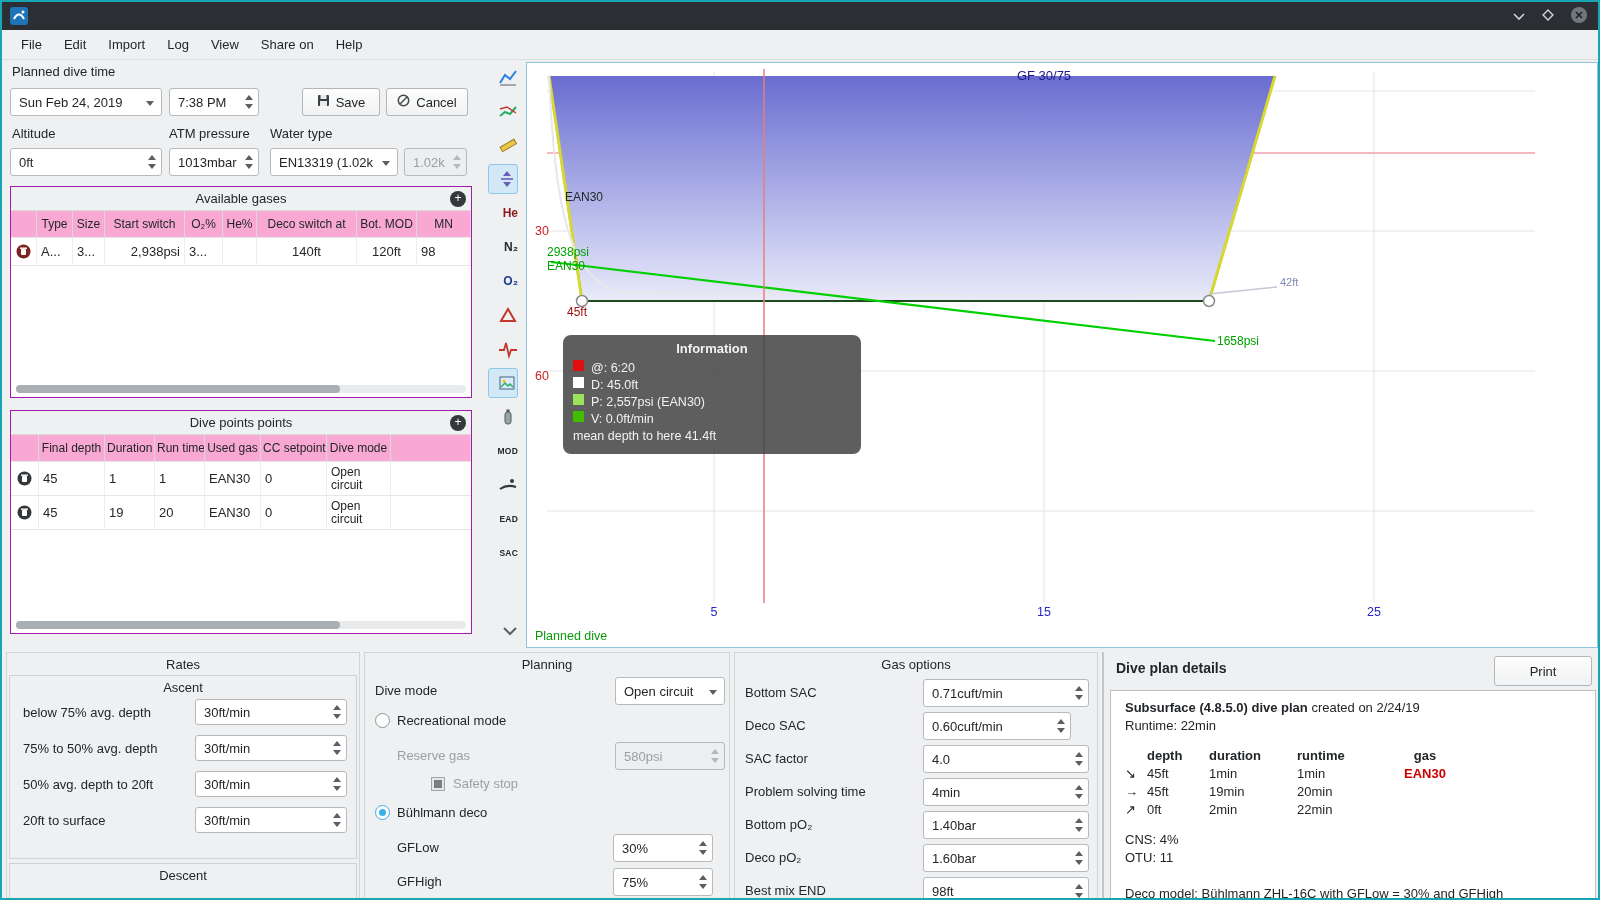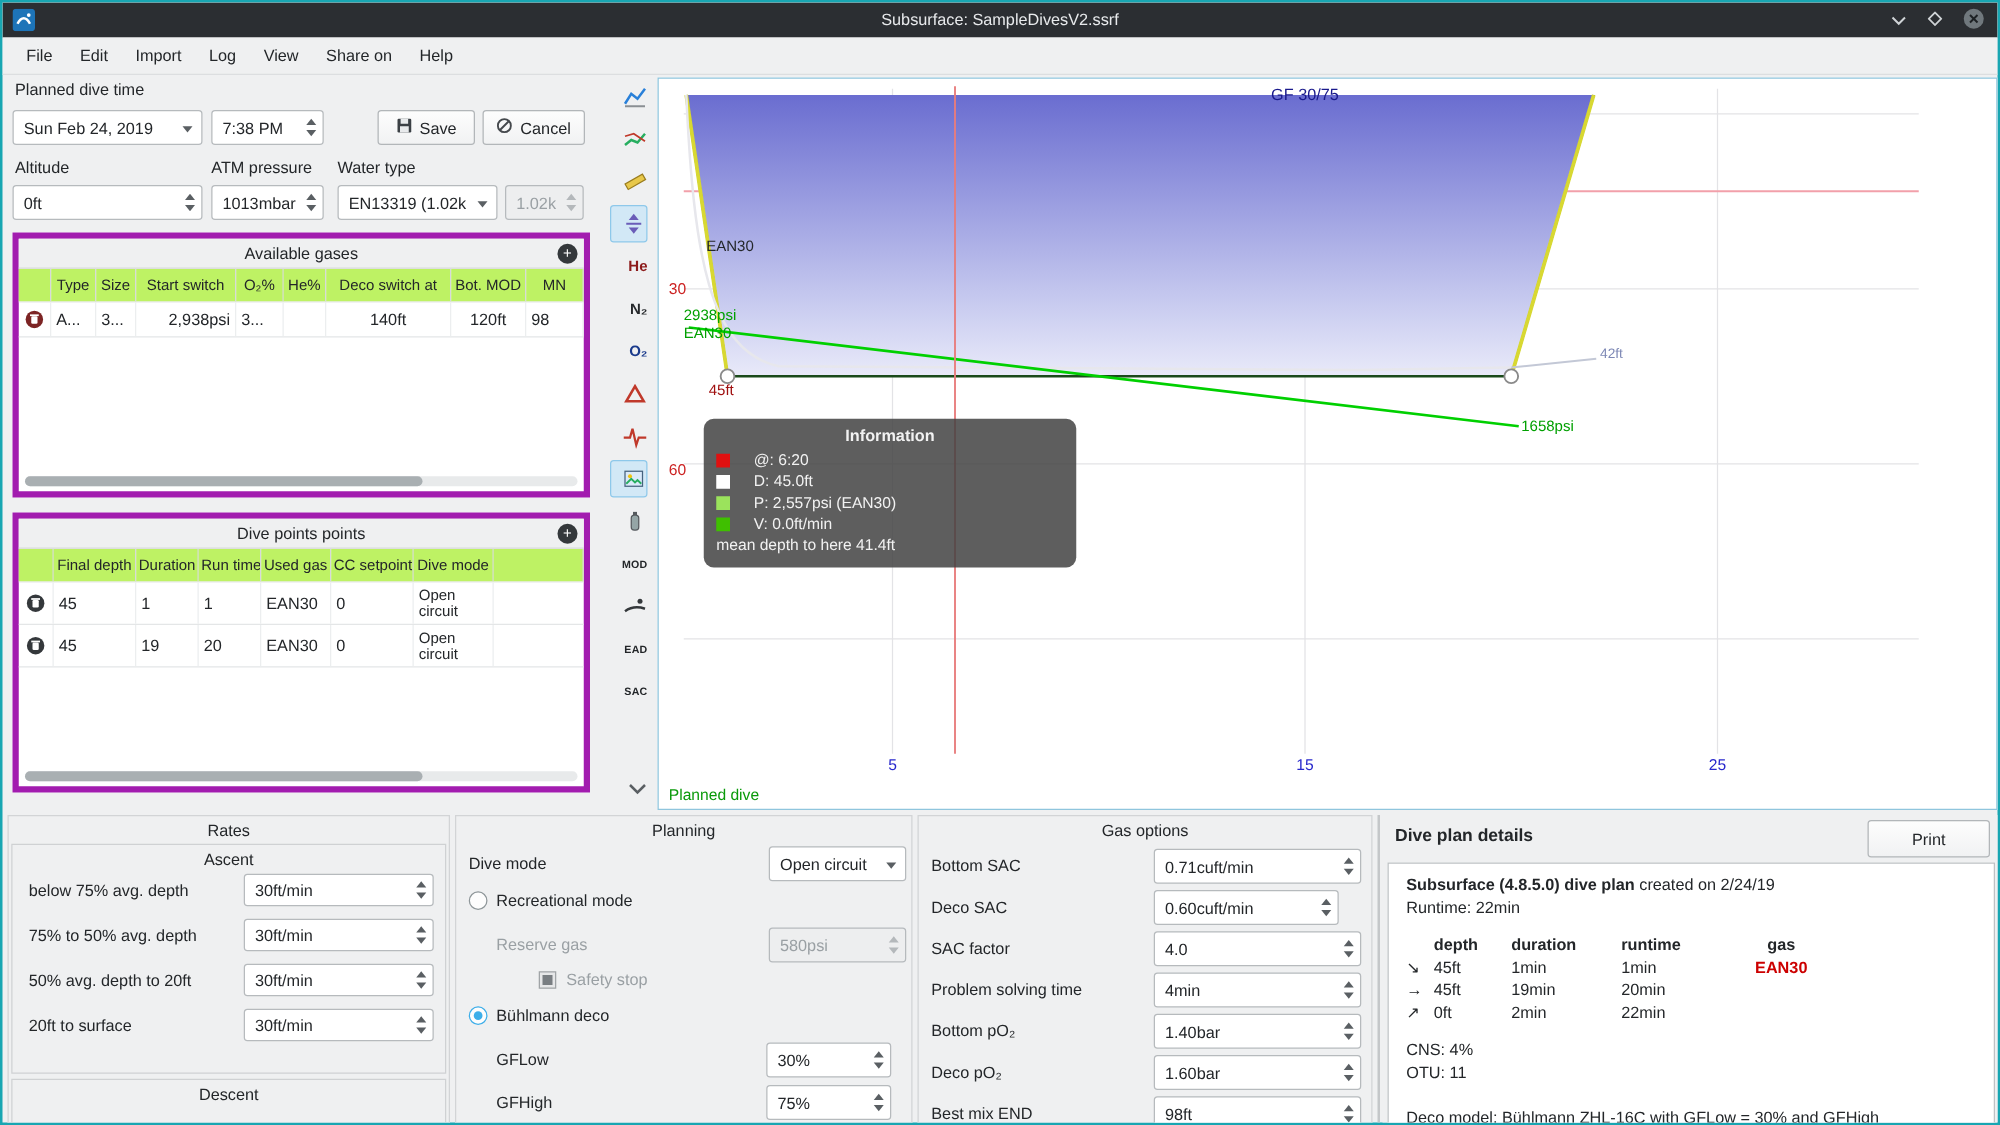--- a/index.html
+++ b/index.html
@@ -18,39 +18,39 @@
 
 .spin,.combo{position:absolute;height:28px;background:#fff;border:1px solid #b6babd;border-radius:3px;display:flex;align-items:center;padding:0 20px 0 8px;white-space:nowrap;overflow:hidden}
 .spin.dis,.combo.dis{color:#9aa0a4;background:#edeeef}
 .btns{position:absolute;right:5px;top:50%;transform:translateY(-50%);display:flex;flex-direction:column;gap:4px}
 .tri-u{width:0;height:0;border-left:4px solid transparent;border-right:4px solid transparent;border-bottom:5px solid #5a5f63}
 .tri-d{width:0;height:0;border-left:4px solid transparent;border-right:4px solid transparent;border-top:5px solid #5a5f63}
 .dis .tri-u{border-bottom-color:#b4b8bb}.dis .tri-d{border-top-color:#b4b8bb}
 .ca{position:absolute;right:7px;top:12px}
 .btn{position:absolute;height:28px;display:flex;align-items:center;justify-content:center;gap:6px;background:linear-gradient(#fdfdfd,#f1f2f3);border:1px solid #b2b6b9;border-radius:3px;padding:0 10px;white-space:nowrap}
 
-.gbox{position:absolute;background:#fff;border:5px solid #a21caf}
+.gbox{position:absolute;background:#fff;border:1px solid #a21caf}
 .ghead{height:24px;background:#eff0f1;border-bottom:1px solid #d7d9da;display:flex;align-items:center;justify-content:center;position:relative}
 .plus{position:absolute;right:5px;top:4px;width:16px;height:16px;border-radius:50%;background:#34383b;color:#fff;font-size:12px;line-height:15px;text-align:center}
 .trow{display:flex;border-bottom:1px solid #e4e6e7;align-items:stretch}
-.th{background:#bef264;border-right:1px solid #d7d9da;padding:6px 2px;font-size:12px;text-align:center;white-space:nowrap;overflow:hidden;flex:0 0 auto}
+.th{background:#f9a8d4;border-right:1px solid #d7d9da;padding:6px 2px;font-size:12px;text-align:center;white-space:nowrap;overflow:hidden;flex:0 0 auto}
 .td{border-right:1px solid #eceeef;padding:6px 4px;font-size:13px;white-space:nowrap;overflow:hidden;flex:0 0 auto;display:flex;align-items:center}
 .hst{position:absolute;left:5px;right:5px;bottom:4px;height:8px;background:#e8eaeb;border-radius:4px}
 .hsb{position:absolute;left:0;top:0;bottom:0;width:72%;background:#a9afb2;border-radius:4px}
 
 .toolbar{position:absolute;left:482px;top:60px;width:38px;height:584px;display:flex;flex-direction:column;align-items:center;gap:4px}
 .tool{width:30px;height:30px;display:flex;align-items:center;justify-content:flex-end;border-radius:3px;flex:0 0 auto}
 .tool.sel{background:#d2e8f6;border:1px solid #8ec8ea}
 .tglt{font-weight:bold;font-size:12px}
 .tgls{font-weight:bold;font-size:8.5px;letter-spacing:0.2px}
 
 .chart{position:absolute;left:524px;top:60px;width:1072px;height:586px;background:#fff;border:1px solid #8fc5dd}
 .tip{position:absolute;left:36px;top:272px;width:298px;background:rgba(66,66,66,0.85);border-radius:8px;color:#f2f2f2;padding:6px 10px 9px;font-size:12.5px}
 .tip h4{font-size:13px;text-align:center;font-weight:bold;margin-bottom:4px}
-.tiprow{display:flex;align-items:center;gap:19px;line-height:17px}
+.tiprow{display:flex;align-items:flex-start;gap:7px;line-height:17px}
 .chip{width:11px;height:11px;flex:0 0 11px}
 
 .panel{position:absolute;background:#eff0f1;border:1px solid #d2d4d6}
 .ptitle{text-align:center;padding-top:4px}
 .subframe{position:absolute;border:1px solid #cfd1d3}
 .radio{position:absolute;width:15px;height:15px;border-radius:50%;border:1px solid #8e9699;background:#fdfdfd}
 .radio.sel{border-color:#3daee9}
 .radio.sel::after{content:'';position:absolute;left:3px;top:3px;right:3px;bottom:3px;border-radius:50%;background:#3daee9}
 .checkbox{position:absolute;width:14px;height:14px;border:1px solid #a0a4a7;background:#e6e7e8}
 .checkbox::after{content:'';position:absolute;left:2px;top:2px;right:2px;bottom:2px;background:#797e82}
@@ -67,21 +67,20 @@
 <div class="win">
 
   <div class="titlebar">
     <span class="tb-icon">
       <svg width="18" height="18">
           <rect x="0" y="0" width="18" height="18" rx="3" fill="#1d74b8"></rect>
           <path d="M4 12 C7 6 11 6 14 12" stroke="#fff" stroke-width="2" fill="none"></path>
           <circle cx="13" cy="5" r="1.5" fill="#fff"></circle>
         </svg>
     </span>
-    <span class="tb-title">Subsurface: SampleDivesV2.ssrf</span>
     <span class="tb-ctrls">
       <span><svg width="14" height="10">
             <polyline points="2,3 7,8 12,3" fill="none" stroke="#cfd3d6" stroke-width="1.6"></polyline>
           </svg></span>
       <span><svg width="12" height="12">
             <rect x="2.5" y="2.5" width="7" height="7" transform="rotate(45 6 6)" fill="none" stroke="#cfd3d6" stroke-width="1.4"></rect>
           </svg></span>
       <span><svg width="18" height="18">
             <circle cx="9" cy="9" r="8" fill="#70787d"></circle>
             <line x1="6" y1="6" x2="12" y2="12" stroke="#1d2124" stroke-width="1.6"></line>

